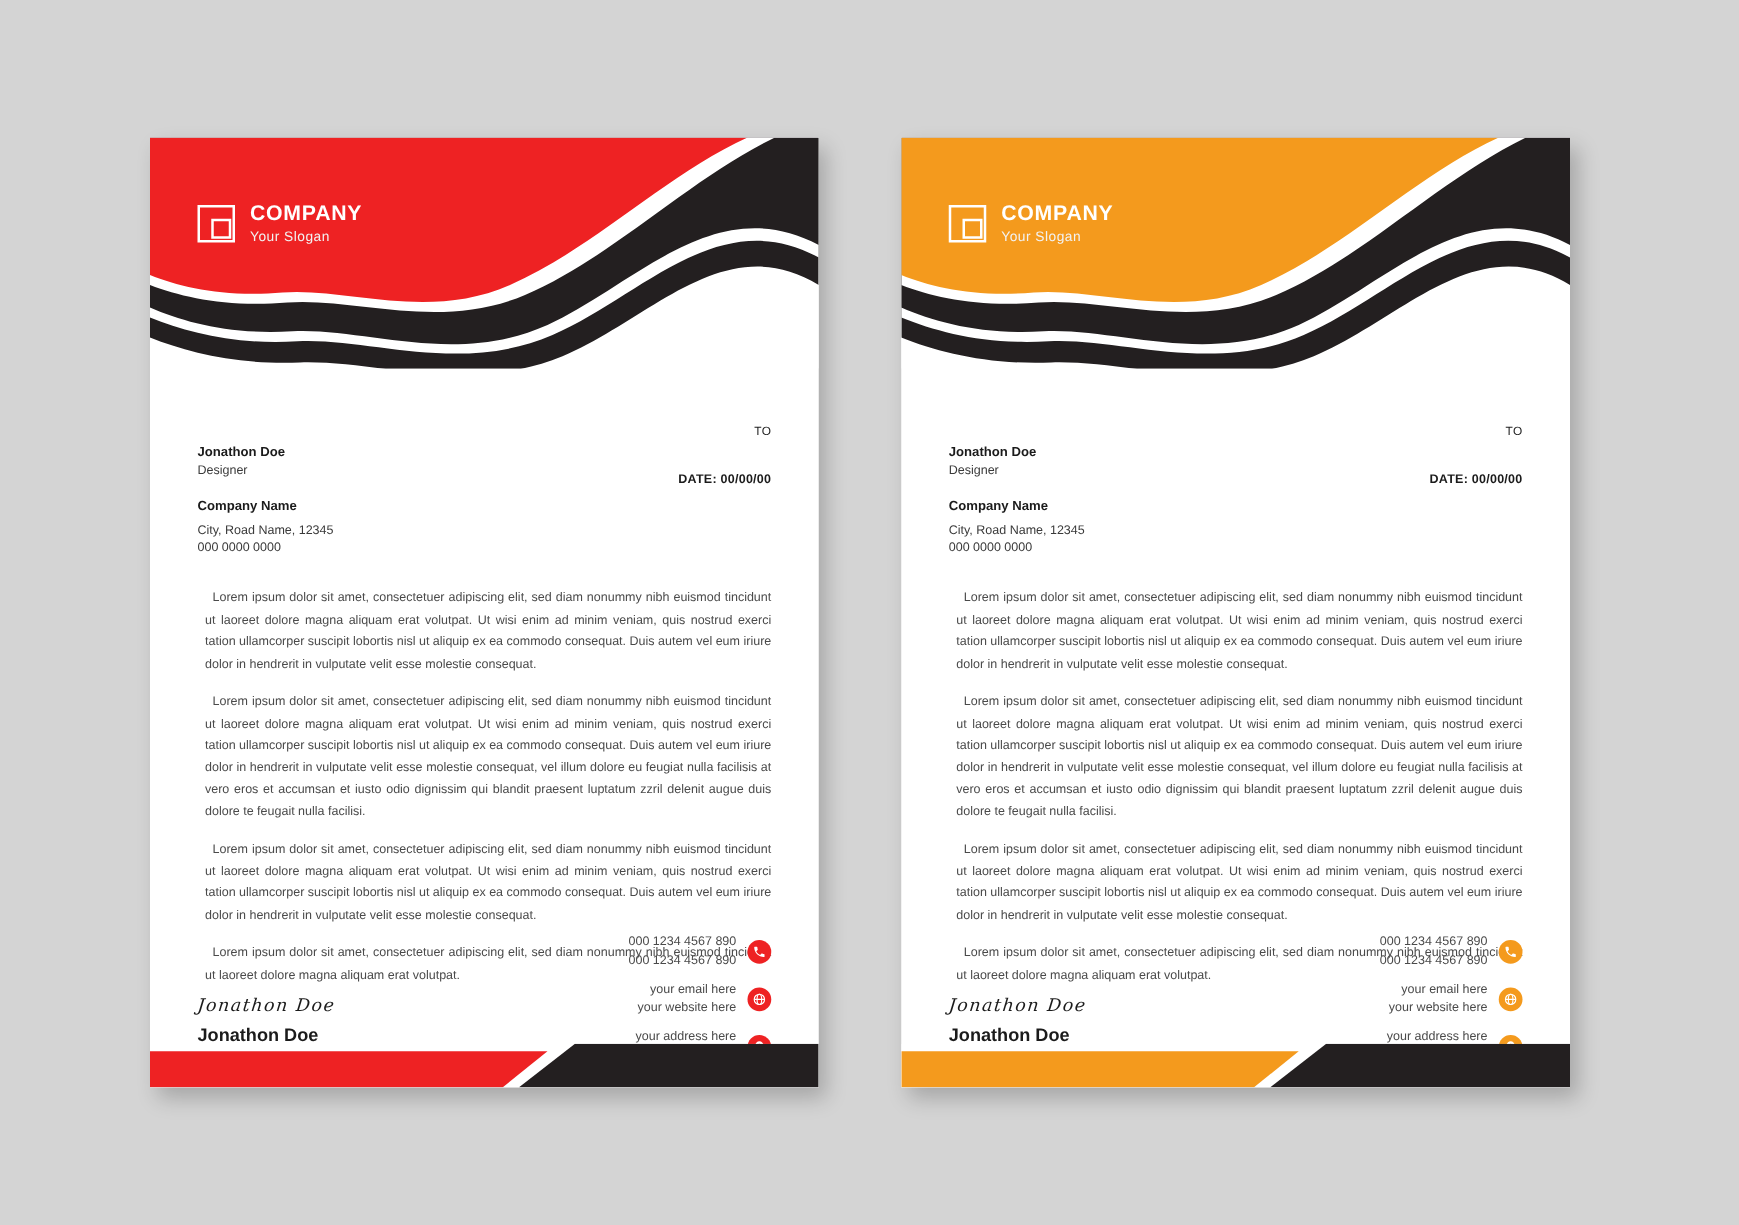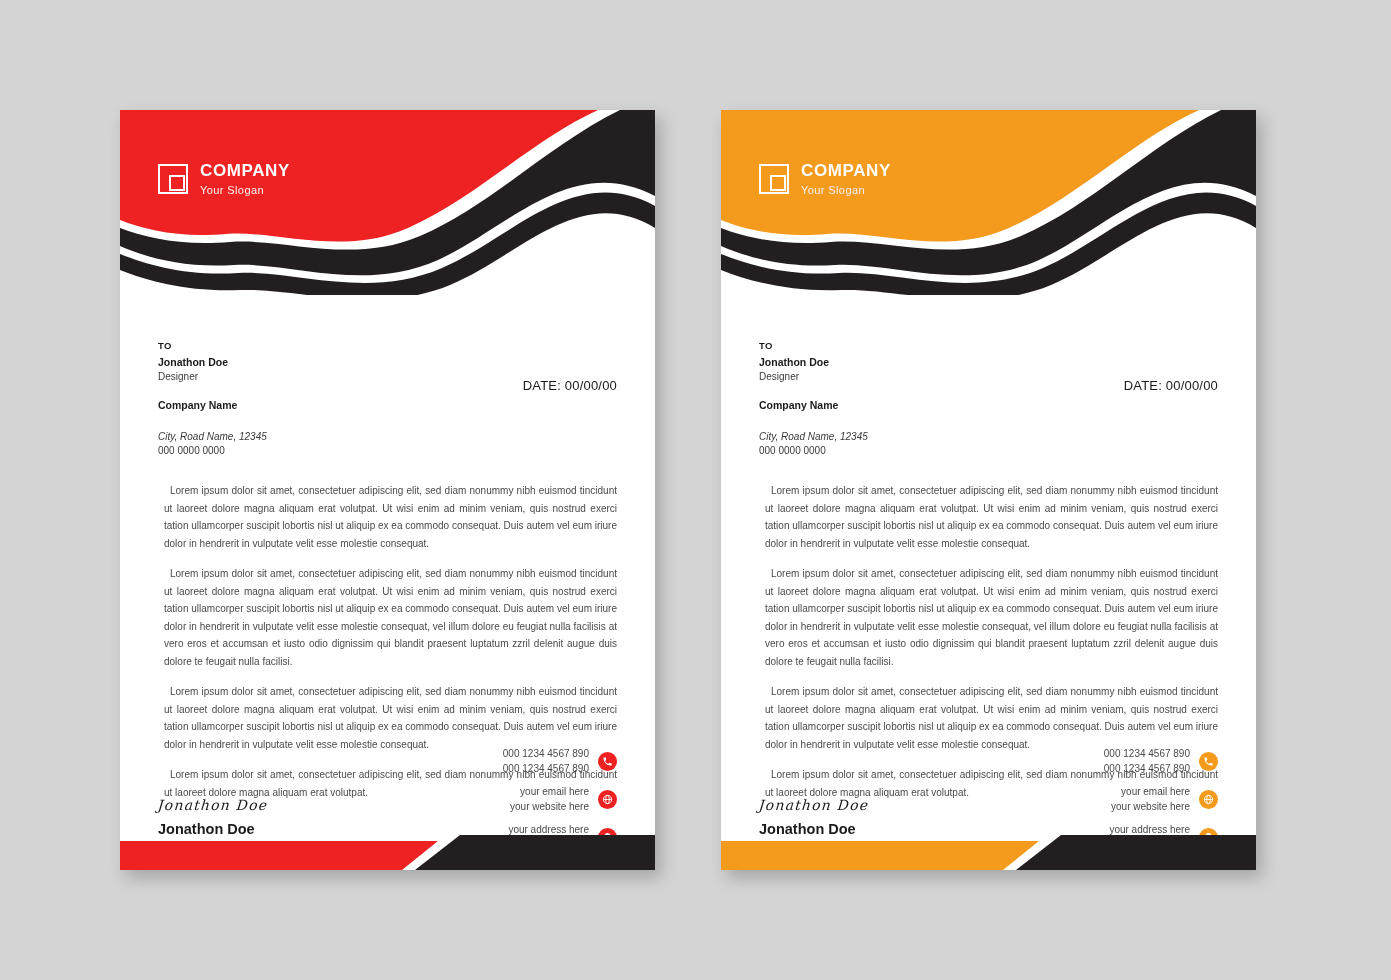--- a/index.html
+++ b/index.html
@@ -86,55 +86,55 @@
     padding: 0 38px;
     height: 540px;
     box-sizing: border-box;
   }
   .addr-row {
     position: relative;
     margin-top: 45px;
   }
   .to-label {
     font-size: 9.5px;
-    font-weight: bold;
+    font-weight: normal;
     color: #1b1b1b;
     letter-spacing: 0.3px;
+    text-align: right;
   }
   .to-name {
     font-size: 10.5px;
     font-weight: bold;
     color: #1b1b1b;
     margin-top: 5px;
   }
   .to-role {
     font-size: 10px;
     color: #3a3a3a;
     margin-top: 3px;
   }
   .date {
     position: absolute;
     right: 0;
     top: 38px;
-    font-size: 13px;
-    font-weight: normal;
+    font-size: 10px;
+    font-weight: bold;
     color: #1b1b1b;
     letter-spacing: 0.2px;
   }
   .company-name {
     font-size: 10.5px;
     font-weight: bold;
     color: #1b1b1b;
     margin-top: 17px;
   }
   .company-addr {
     font-size: 10px;
     color: #3a3a3a;
-    margin-top: 20px;
-    font-style: italic;
+    margin-top: 8px;
   }
   .company-phone {
     font-size: 10px;
     color: #3a3a3a;
     margin-top: 3px;
   }
   .paras { margin-top: 26px; }
   .para {
     font-size: 10px;
     line-height: 1.75;

